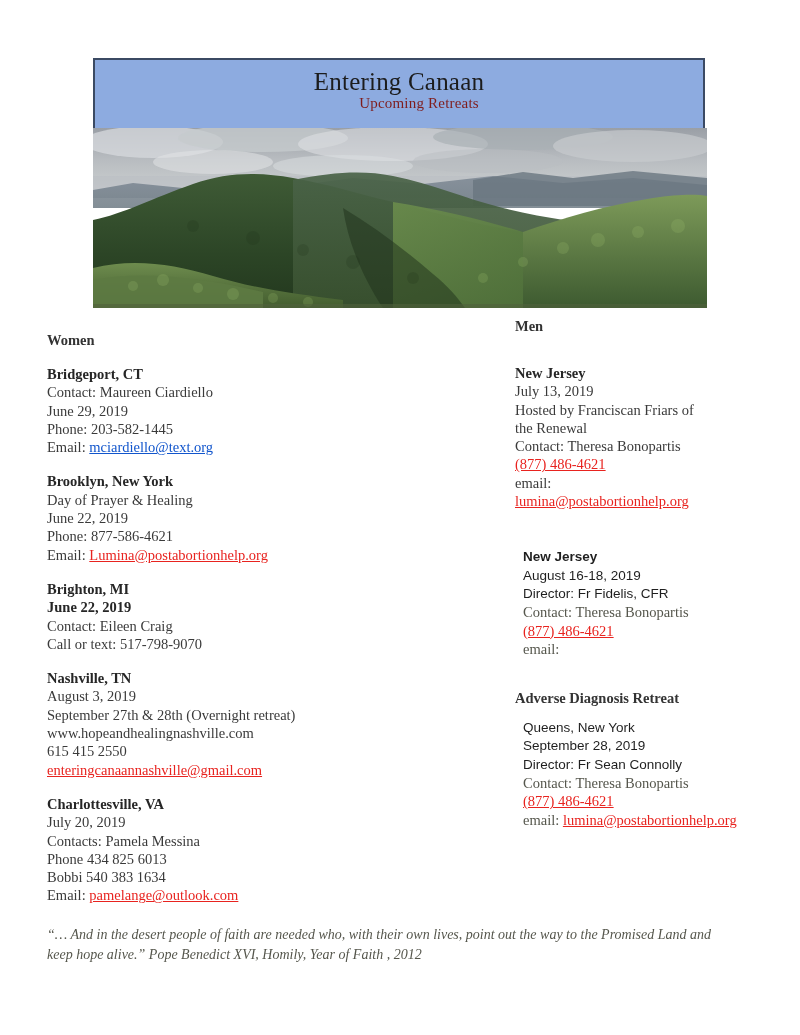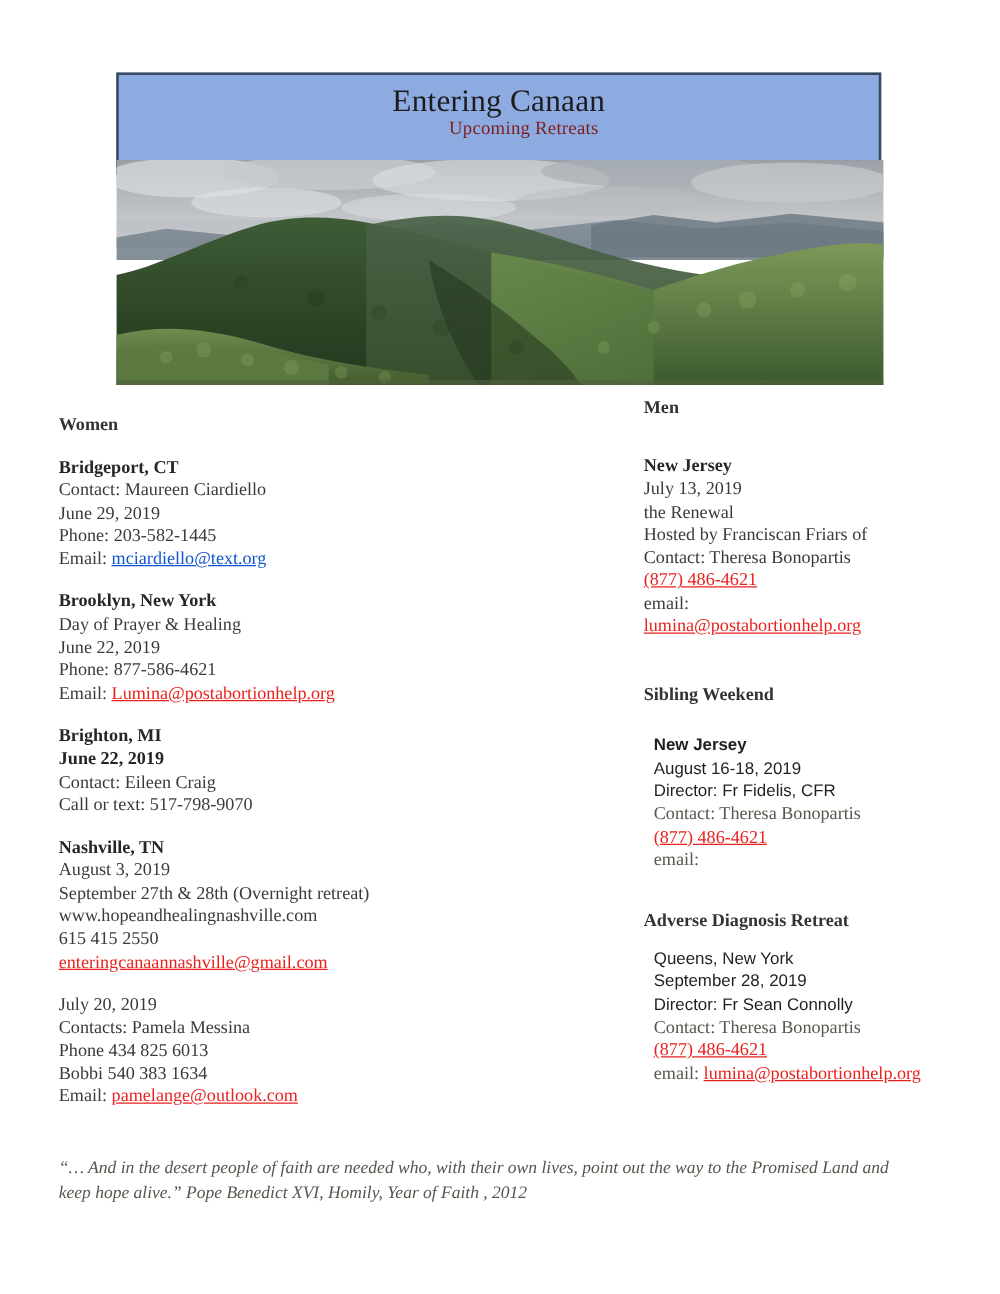--- a/index.html
+++ b/index.html
@@ -254,44 +254,44 @@
   <div class="entry">
     <span class="ln b">Nashville, TN</span>
     <span class="ln">August 3, 2019</span>
     <span class="ln">September 27th &amp; 28th (Overnight retreat)</span>
     <span class="ln">www.hopeandhealingnashville.com</span>
     <span class="ln">615 415 2550</span>
     <span class="ln"><a class="lnk red" href="#">enteringcanaannashville@gmail.com</a></span>
   </div>
 
   <div class="entry">
+    <span class="ln b">Charlottesville, VA</span>
     <span class="ln">July 20, 2019</span>
     <span class="ln">Contacts: Pamela Messina</span>
     <span class="ln">Phone 434 825 6013</span>
     <span class="ln">Bobbi  540 383 1634</span>
     <span class="ln"><span>Email: </span><a class="lnk red" href="#">pamelange@outlook.com</a></span>
   </div>
 </div>
 
 <div class="col-right">
   <div class="col-heading">Men</div>
 
   <div class="entry" style="margin-top:29px">
     <span class="ln b">New Jersey</span>
     <span class="ln">July 13, 2019</span>
+    <span class="ln">Hosted by Franciscan Friars of</span>
     <span class="ln">the Renewal</span>
-    <span class="ln">Hosted by Franciscan Friars of</span>
     <span class="ln">Contact: Theresa Bonopartis</span>
     <span class="ln"><a class="lnk red" href="#">(877) 486-4621</a></span>
     <span class="ln">email:</span>
     <span class="ln"><a class="lnk red" href="#">lumina@postabortionhelp.org</a></span>
   </div>
 
   <div style="margin-top:38px">
-    <div class="sec-heading">Sibling Weekend</div>
     <div class="entry sans indent" style="margin-top:22px">
       <span class="ln s b">New Jersey</span>
       <span class="ln s">August 16-18, 2019</span>
       <span class="ln s">Director: Fr Fidelis, CFR</span>
       <span class="ln grey">Contact: Theresa Bonopartis</span>
       <span class="ln"><a class="lnk red" href="#">(877) 486-4621</a></span>
       <span class="ln grey">email:</span>
     </div>
   </div>
 

